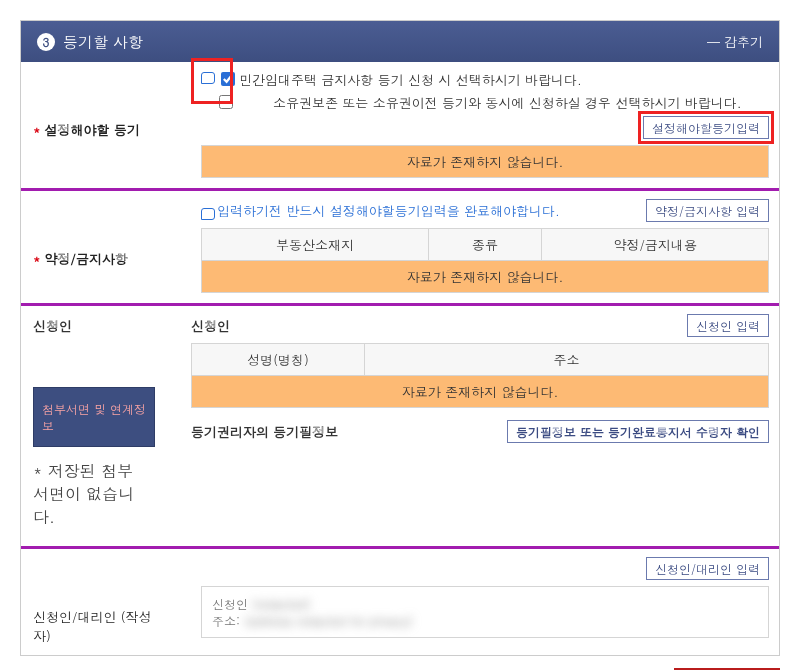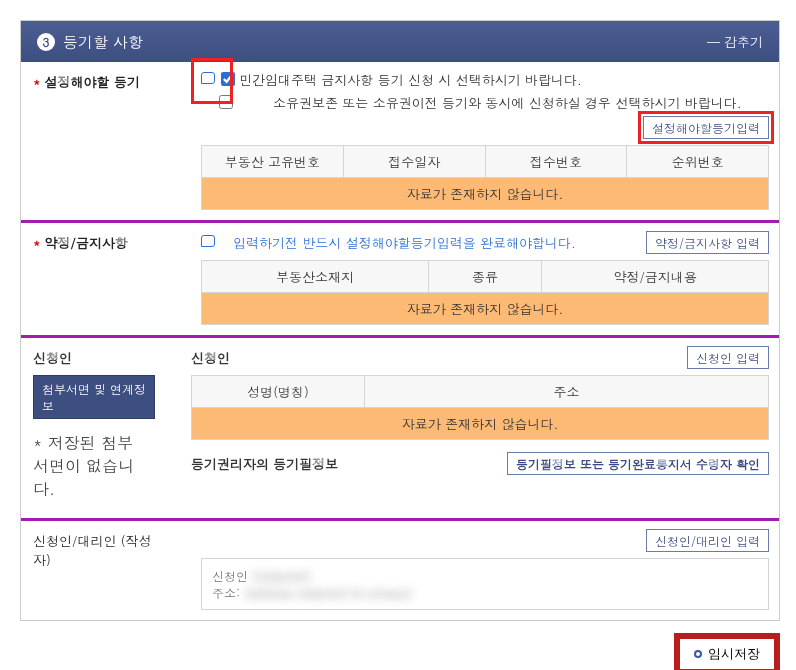--- a/index.html
+++ b/index.html
@@ -48,20 +48,21 @@
       border-top: 3px solid #a21caf;
     }
     .section:first-child { border-top: none; }
     .section-label {
       width: 146px;
       padding: 10px 12px;
       font-size: 13px;
       font-weight: bold;
       color: #222;
       flex-shrink: 0;
+      margin-top: 48px;
     }
     .required::before {
       content: "*";
       color: #d9000f;
       margin-right: 4px;
     }
     .section-content {
       flex: 1;
       padding: 8px 10px 10px 10px;
       position: relative;
@@ -130,26 +131,27 @@
     }
     .sub-note {
       color: #666;
       background: #f3f3f3;
       border: 1px solid #d5d5d5;
       padding: 7px 10px;
       font-size: 13px;
     }
     .attach-btn {
       background: #3d4e80;
-      color: #ffffff;
+      color: #fca5a5;
       border: 1px solid #2e3c66;
-      padding: 4px 8px;
+      padding: 12px 8px;
       font-size: 12px;
       cursor: pointer;
       display: inline-block;
+      margin-top: 44px;
     }
     .left-note {
       padding: 4px 12px 8px 12px;
       font-size: 16px;
       color: #444;
     }
     .applicant-box {
       border: 1px solid #d5d5d5;
       padding: 8px 10px;
       font-size: 12px;
@@ -198,21 +200,21 @@
     }
     .section.applicant .section-content { padding: 8px 10px 10px 0; }
     .content-top-row {
       display: flex;
       justify-content: space-between;
       align-items: center;
       margin-bottom: 6px;
       gap: 8px;
     }
     .content-top-row .title-text { font-weight: bold; }
-    .small-check-note { display:flex; align-items:flex-start; gap:16px; }
+    .small-check-note { display:flex; align-items:flex-end; gap:0; }
   </style>
 </head>
 <body>
 
 <div class="panel">
   <div class="panel-header">
     <div class="panel-header-left">
       <span class="step-badge">3</span>
       <span>등기할 사항</span>
     </div>
@@ -235,26 +237,20 @@
         </div>
         <div class="check-row" style="padding-left:18px;gap:40px;">
           <input type="checkbox" style="">
           <span>소유권보존 또는 소유권이전 등기와 동시에 신청하실 경우 선택하시기 바랍니다.</span>
         </div>
         <div class="section-btn-row">
           <span class="btn btn-highlighted">설정해야할등기입력</span>
         </div>
         <table class="tbl">
           <tbody>
-              <tr>
-            <th>부동산 고유번호</th>
-            <th>접수일자</th>
-            <th>접수번호</th>
-            <th>순위번호</th>
-          </tr>
           <tr>
             <td colspan="4" class="empty">자료가 존재하지 않습니다.</td>
           </tr>
         </tbody>
           </table>
       </div>
     </div>
 
     <div class="section">
       <div class="section-label required">약정/금지사항</div>

